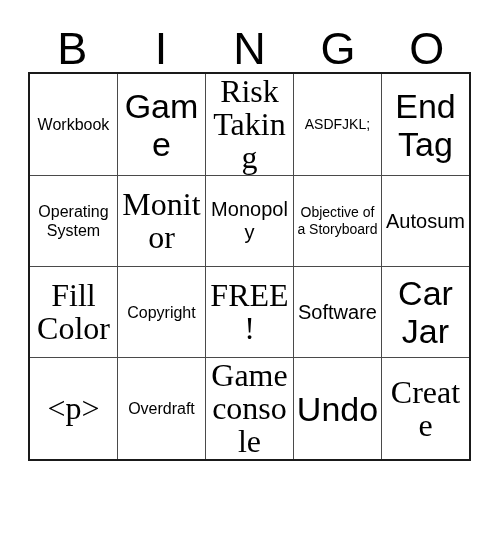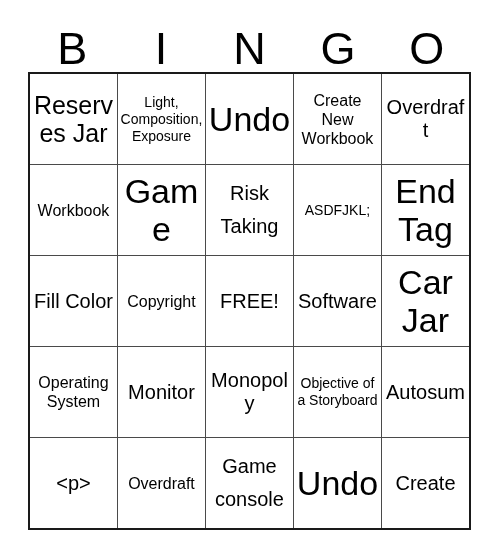--- a/index.html
+++ b/index.html
@@ -57,21 +57,21 @@
     text-align: center;
     vertical-align: middle;
     padding: 1px 2px;
     color: #000000;
     overflow: hidden;
     word-wrap: break-word;
   }
 
   
   .fs-xxl { font-size: 34px; line-height: 38px; }
-  .fs-xl  { font-size: 20px; line-height: 33px; }
+  .fs-xl  { font-size: 32px; line-height: 33px; font-family: Liberation Serif, serif; }
   .fs-lg  { font-size: 25px; line-height: 28px; }
   .fs-md  { font-size: 20px; line-height: 23px; }
   .fs-sm  { font-size: 16px; line-height: 19px; }
   .fs-xs  { font-size: 14px; line-height: 17px; }
 
   .cell-text {
     display: block;
   }
 </style>
 </head>
@@ -83,85 +83,68 @@
     <div class="header-letter">B</div>
     <div class="header-letter">I</div>
     <div class="header-letter">N</div>
     <div class="header-letter">G</div>
     <div class="header-letter">O</div>
   </div>
 
   <table id="bingo-grid">
     <tbody>
       <tr>
-        <td class="fs-lg">
-            <span class="cell-text">Reserves Jar</span>
-          </td>
-        <td class="fs-xs">
-            <span class="cell-text">Light, Composition, Exposure</span>
-          </td>
-        <td class="fs-xxl">
-            <span class="cell-text">Undo</span>
-          </td>
-        <td class="fs-sm">
-            <span class="cell-text">Create New Workbook</span>
-          </td>
-        <td class="fs-md">
-            <span class="cell-text">Overdraft</span>
-          </td>
-      </tr>
-      <tr>
         <td class="fs-sm">
             <span class="cell-text">Workbook</span>
           </td>
         <td class="fs-xxl">
             <span class="cell-text">Game</span>
           </td>
         <td class="fs-xl">
             <span class="cell-text">Risk Taking</span>
           </td>
         <td class="fs-xs">
             <span class="cell-text">ASDFJKL;</span>
           </td>
         <td class="fs-xxl">
             <span class="cell-text">End Tag</span>
           </td>
       </tr>
       <tr>
+        <td class="fs-sm">
+            <span class="cell-text">Operating System</span>
+          </td>
+        <td class="fs-xl">
+            <span class="cell-text">Monitor</span>
+          </td>
+        <td class="fs-md">
+            <span class="cell-text">Monopoly</span>
+          </td>
+        <td class="fs-xs">
+            <span class="cell-text">Objective of a Storyboard</span>
+          </td>
+        <td class="fs-md">
+            <span class="cell-text">Autosum</span>
+          </td>
+      </tr>
+      <tr>
         <td class="fs-xl">
             <span class="cell-text">Fill Color</span>
           </td>
         <td class="fs-sm">
             <span class="cell-text">Copyright</span>
           </td>
         <td class="fs-xl">
             <span class="cell-text">FREE!</span>
           </td>
         <td class="fs-md">
             <span class="cell-text">Software</span>
           </td>
         <td class="fs-xxl">
             <span class="cell-text">Car Jar</span>
-          </td>
-      </tr>
-      <tr>
-        <td class="fs-sm">
-            <span class="cell-text">Operating System</span>
-          </td>
-        <td class="fs-xl">
-            <span class="cell-text">Monitor</span>
-          </td>
-        <td class="fs-md">
-            <span class="cell-text">Monopoly</span>
-          </td>
-        <td class="fs-xs">
-            <span class="cell-text">Objective of a Storyboard</span>
-          </td>
-        <td class="fs-md">
-            <span class="cell-text">Autosum</span>
           </td>
       </tr>
       <tr>
         <td class="fs-xl">
             <span class="cell-text">&lt;p&gt;</span>
           </td>
         <td class="fs-sm">
             <span class="cell-text">Overdraft</span>
           </td>
         <td class="fs-xl">

